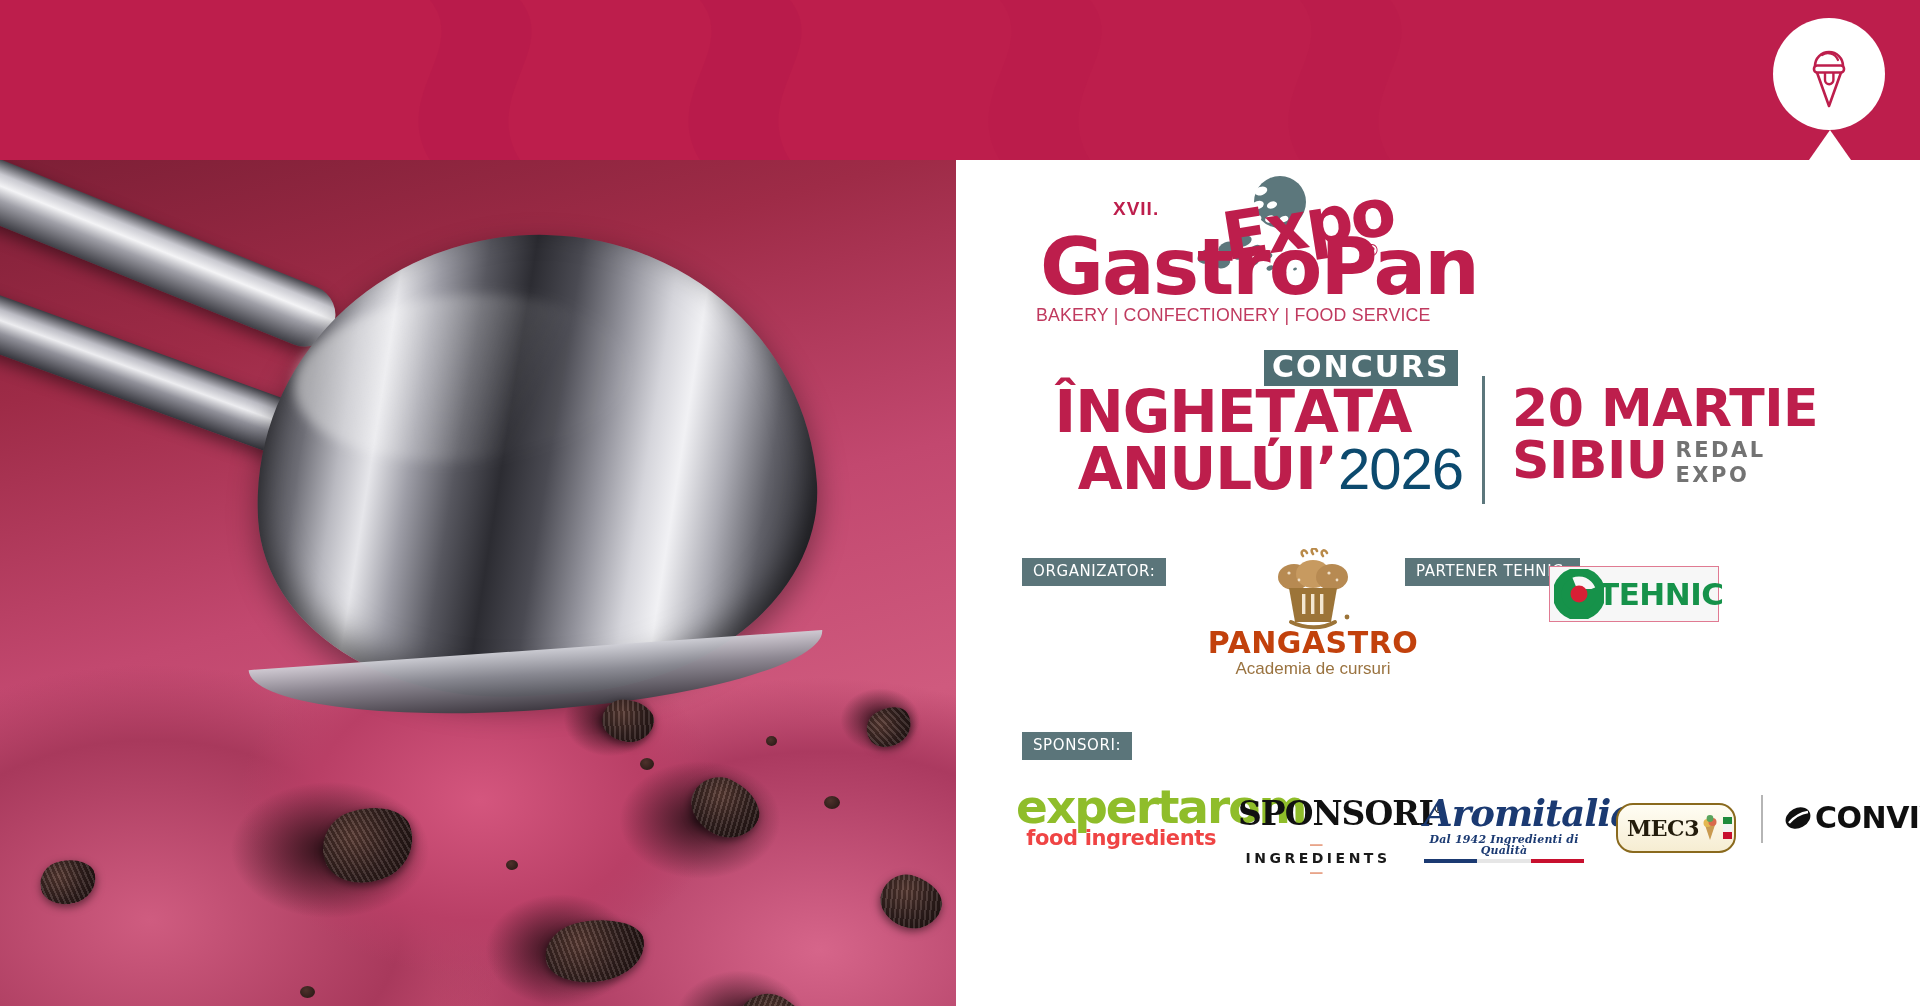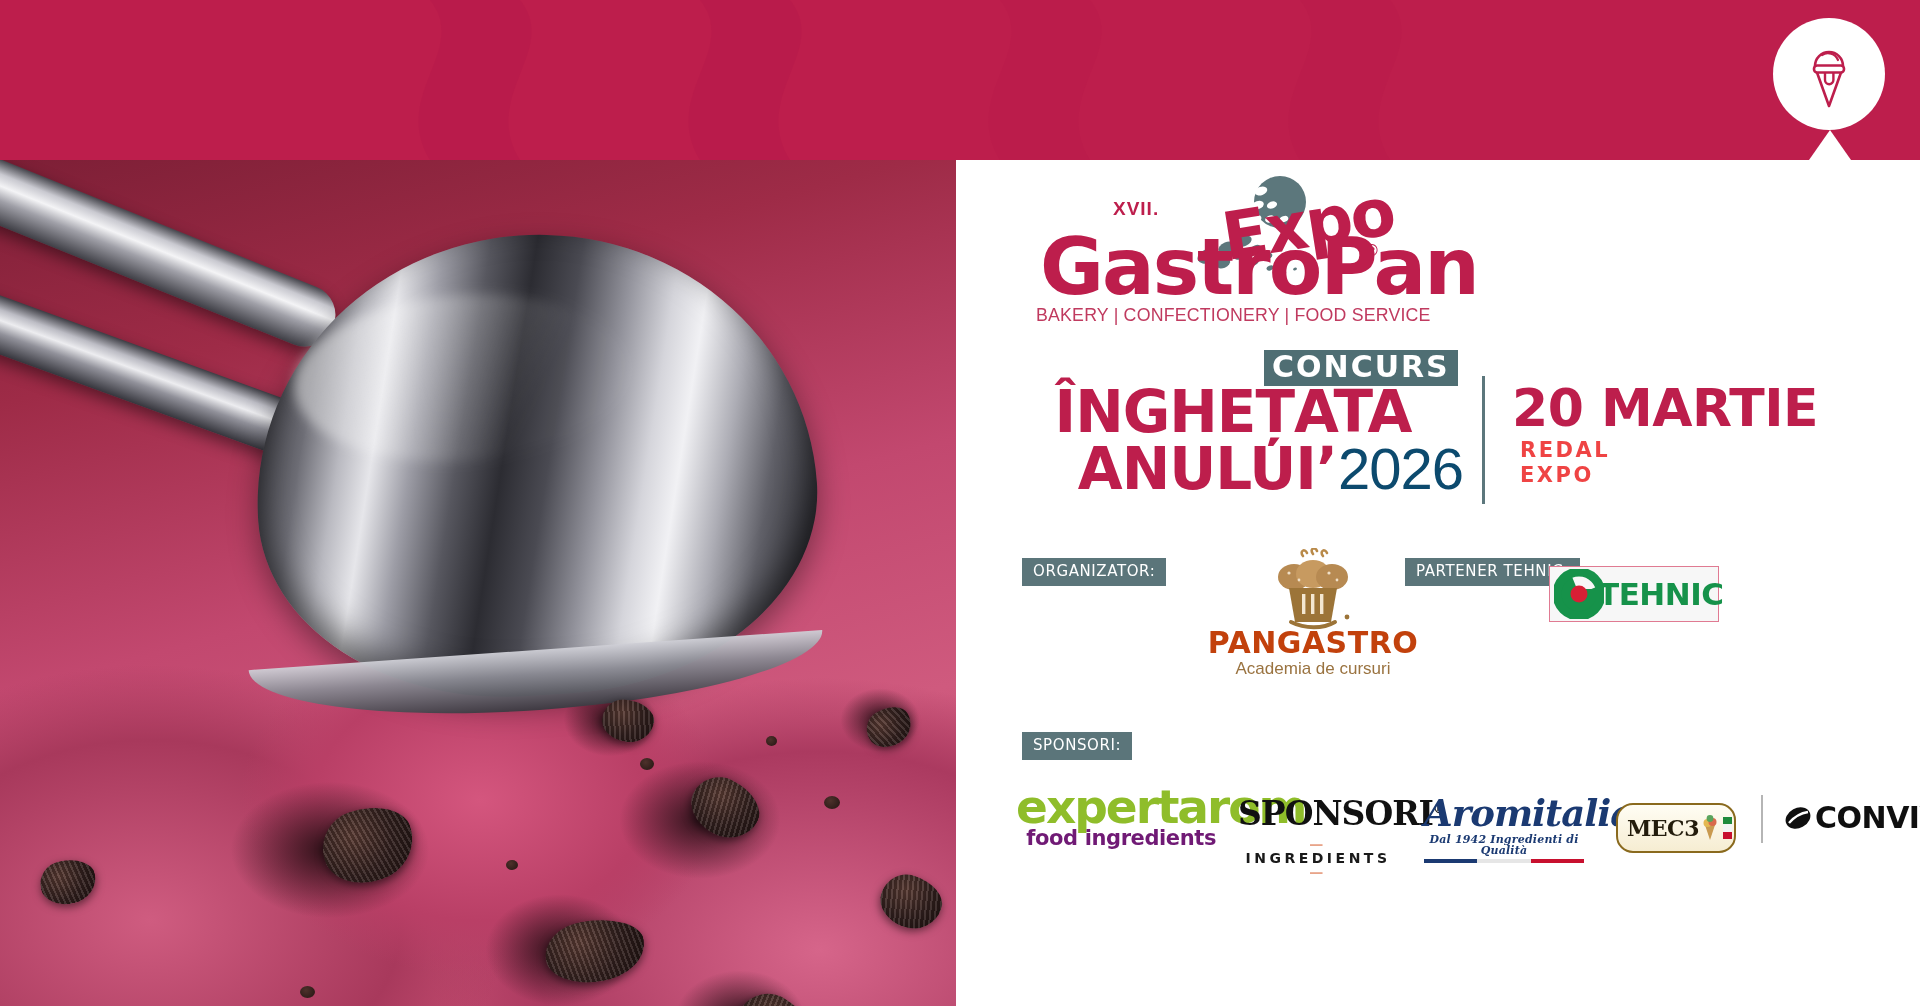--- a/index.html
+++ b/index.html
@@ -296,21 +296,21 @@
   .ev-city-row { display: flex; align-items: flex-start; }
   .ev-city {
     color: #bd1e4c;
     font-size: 52px;
     font-weight: 800;
     letter-spacing: -0.5px;
     line-height: 1.0;
     font-family: "DejaVu Sans", sans-serif;
   }
   .ev-venue {
-    color: #ef4444;
+    color: #737373;
     font-size: 21px;
     font-weight: 700;
     letter-spacing: 2.5px;
     line-height: 1.18;
     margin-left: 8px;
     margin-top: 4px;
     font-family: "DejaVu Sans", sans-serif;
   }
 
   
@@ -389,21 +389,21 @@
   .sp-expertarom { position: absolute; left: 0px; top: 10px; width: 200px; }
   .ex-main {
     color: #8fbd2a;
     font-size: 47px;
     font-weight: 800;
     letter-spacing: -2px;
     line-height: 0.92;
     font-family: "DejaVu Sans", sans-serif;
   }
   .ex-sub {
-    color: #701a75;
+    color: #ef4444;
     font-size: 21px;
     font-weight: 800;
     letter-spacing: -0.4px;
     text-align: right;
     line-height: 1;
     font-family: "DejaVu Sans", sans-serif;
   }
   
   .sp-disaronno { position: absolute; left: 222px; top: 22px; width: 160px; text-align: center; }
   .ds-main {
@@ -604,20 +604,21 @@
             <span class="ev-apos">’</span>
             <span class="ev-year">2026</span>
         </div>
       </div>
 
       <div class="v-divider"></div>
 
       <div class="ev-when">
         <div class="ev-date">20 MARTIE</div>
         <div class="ev-city-row">
+          <span class="ev-city">SIBIU</span>
           <span class="ev-venue">
             <span>REDAL</span><br>
             <span>EXPO</span>
           </span>
         </div>
       </div>
     </div>
 
     <div class="tag-label lbl-organizator">ORGANIZATOR:</div>
     <div class="tag-label lbl-partener">PARTENER TEHNIC:</div>

